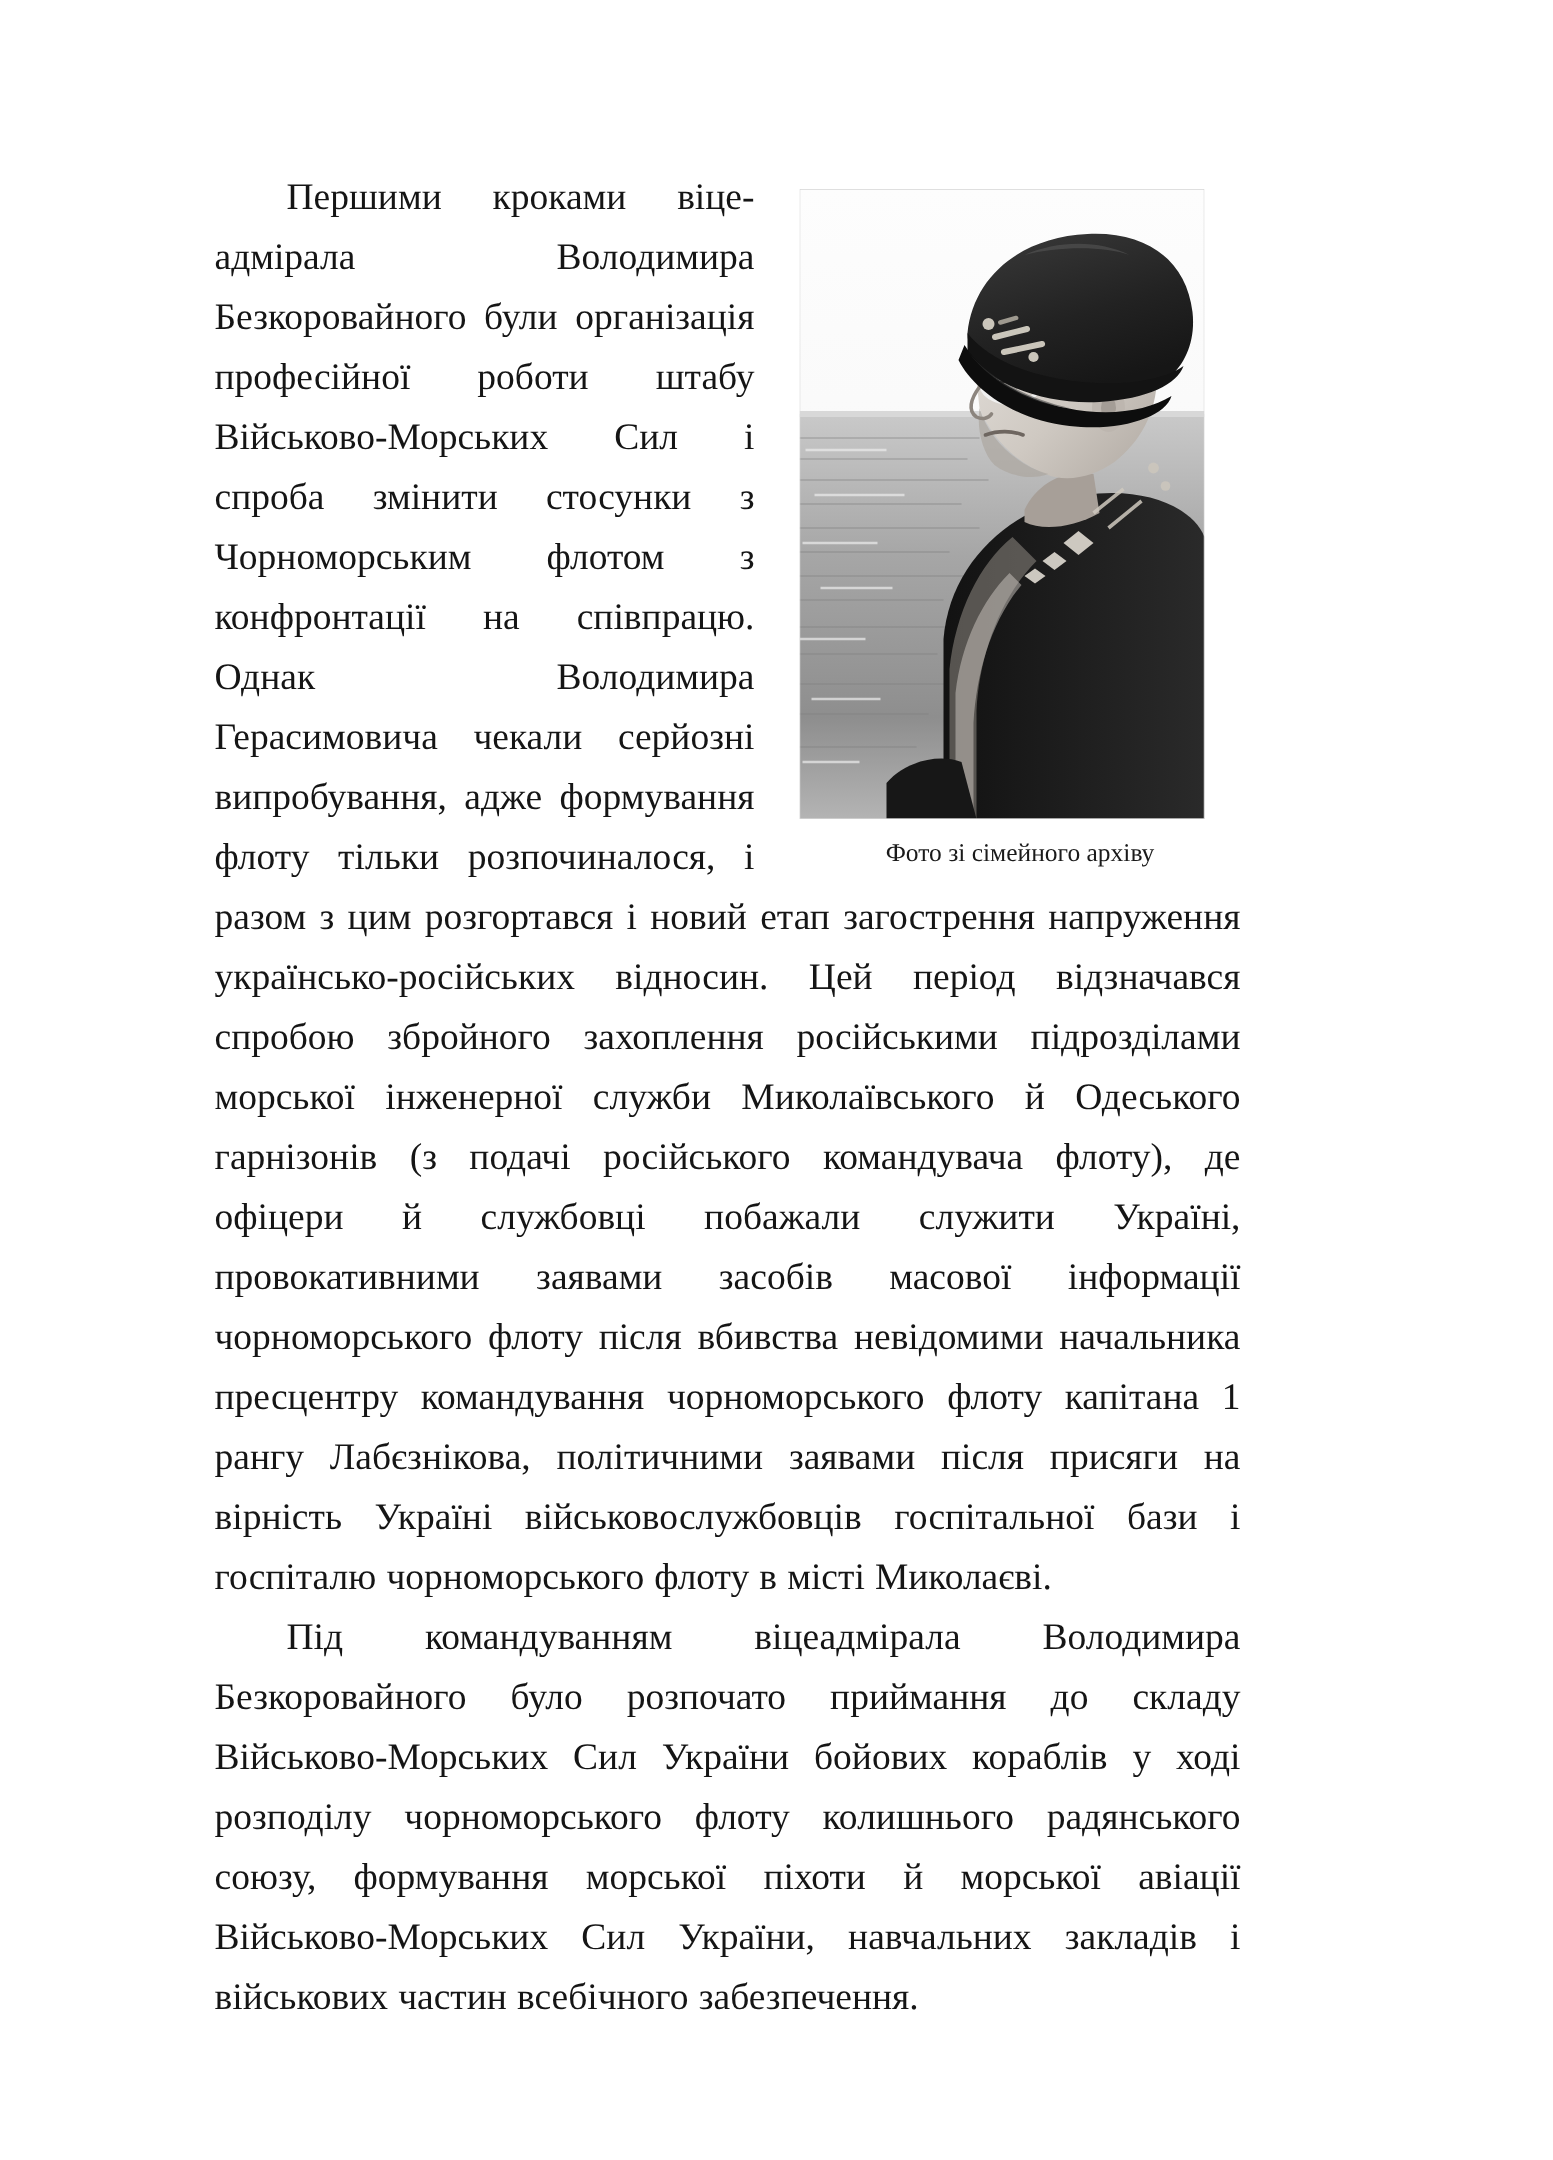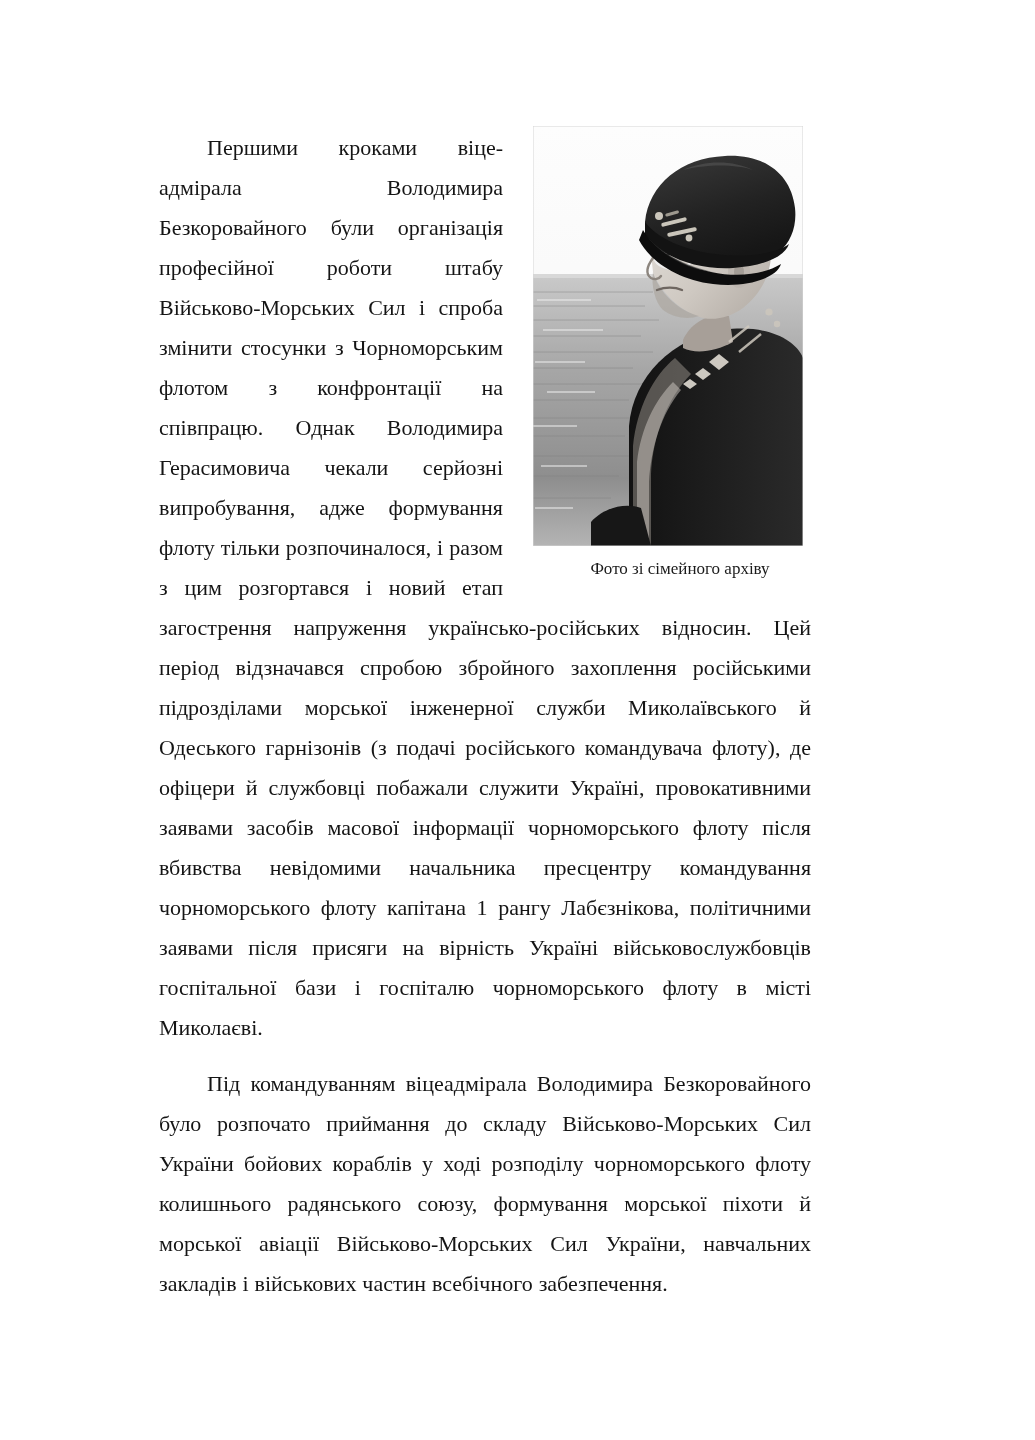--- a/index.html
+++ b/index.html
@@ -57,22 +57,22 @@
     margin-top: 13px;
     text-align: center;
     font-size: 17px;
     line-height: 1.2;
     color: #1a1a1a;
     font-family: "Liberation Serif", "DejaVu Serif", serif;
   }
 
   
   p.body-par {
-    margin: 16px;
-    font-size: 22px;
+    margin: 0;
+    font-size: 25px;
     line-height: 40px;
     text-align: justify;
     text-indent: 48px;
     color: #151515;
     hyphens: manual;
     word-spacing: 0.02em;
   }
 
   p.body-par.indented {
     text-indent: 48px;

